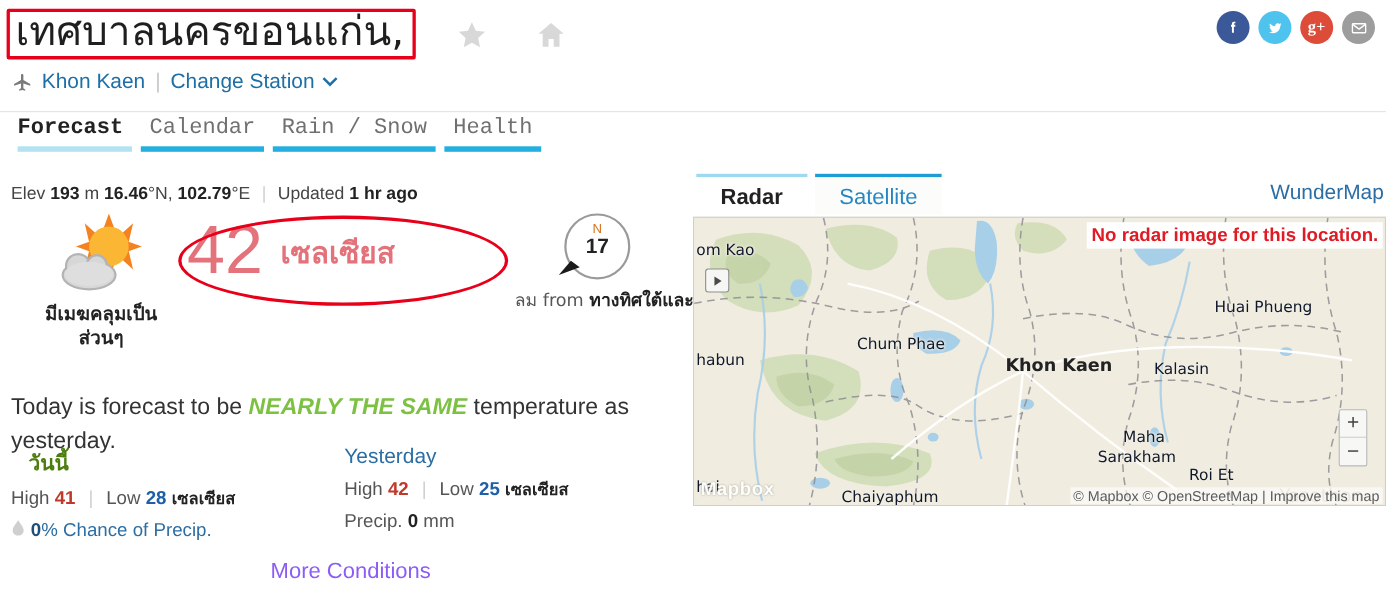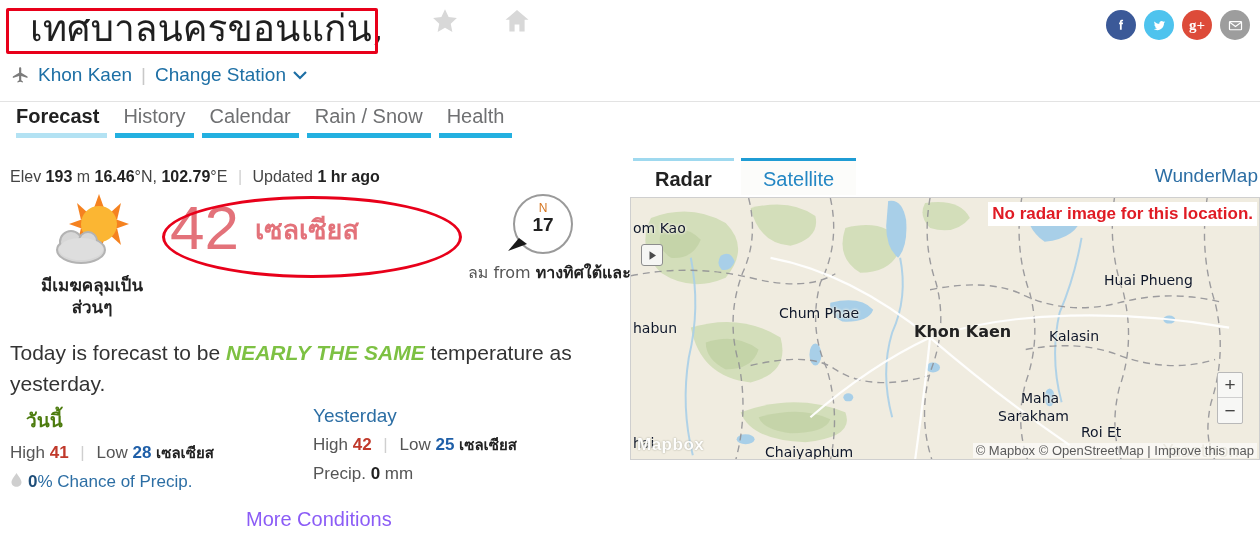--- a/index.html
+++ b/index.html
@@ -9,21 +9,21 @@
     overflow: hidden;
     background: #ffffff;
     font-family: "Liberation Sans", "DejaVu Sans", sans-serif;
     color: #2b2b2b;
   }
   .page { position: relative; width: 1260px; height: 549px; background:#fff; }
 
   
   .header { position: absolute; left: 0; top: 0; width: 1260px; height: 96px; }
 
-  .title-row { position: absolute; left: 24px; top: 6px; display: flex; align-items: flex-start; gap: 28px; }
+  .title-row { position: absolute; left: 8px; top: 6px; display: flex; align-items: flex-end; gap: 28px; }
   .title-thai {
     font-size: 37px; line-height: 46px; color: #1f1f1f;
     font-family: "DejaVu Sans", "Liberation Sans", sans-serif;
     white-space: nowrap; letter-spacing: 0px;
   }
   .title-part-boxed { padding: 0 4px 0 6px; }
   .title-part-rest { padding-left: 2px; }
 
   .annot-box-title {
     position: absolute; left: 6px; top: 8px; width: 372px; height: 46px;
@@ -46,20 +46,21 @@
   }
   .station-row .plane { margin-right: 8px; display: inline-flex; color:#7b7b7b; }
   .station-sep { color: #c8c8c8; margin: 0 9px; font-weight: 300; }
   .station-link { color: #1d6fa5; cursor: pointer; }
   .chev { margin-left: 6px; }
 
   
   .navbar {
     position: absolute; left: 0; top: 101px; width: 1260px; height: 36px;
     border-top: 1px solid #e3e3e3;
+    font-family: Liberation Mono, monospace;
   }
   .tabs { position: absolute; left: 12px; top: 3px; display: flex; }
   .tab { position: relative; padding: 0 12px 10px 12px; cursor: pointer; }
   .tab:first-child { padding-left: 4px; }
   .tab-label { font-size: 20px; color: #6f7072; white-space: nowrap; }
   .tab.active .tab-label { color: #222; font-weight: bold; }
   .tab-underline {
     position: absolute; left: 4px; right: 4px; bottom: 0; height: 5px; background: #23b0e0;
   }
   .tab.active .tab-underline { background: #b3e2f3; }
@@ -107,21 +108,21 @@
   .compass-n { position: absolute; left: 0; right: 0; top: 5px; font-size: 12px; color: #d4741f; }
   .compass-v { position: absolute; left: 0; right: 0; top: 18px; font-size: 19px; font-weight: bold; color: #222; }
   .compass-arrow { position: absolute; left: -10px; bottom: -6px; }
   .wind-text {
     margin-top: 6px; font-size: 16px; color: #555; white-space: nowrap;
     font-family: "DejaVu Sans", "Liberation Sans", sans-serif;
   }
   .wind-text b { color: #222; }
 
   .forecast-sentence {
-    position: absolute; left: 10px; top: 197px; width: 590px;
+    position: absolute; left: 10px; top: 214px; width: 590px;
     font-size: 21px; line-height: 31px; color: #333;
   }
   .nearly {
     color: #7dc143; font-style: italic; font-weight: bold;
     font-family: "Liberation Sans", sans-serif;
   }
 
   .daycols { position: absolute; left: 0; top: 265px; width: 625px; }
   .daycol { position: absolute; top: 0; }
   .daycol.today { left: 10px; }
@@ -262,24 +263,20 @@
             <path d="M2 2l6 6 6-6" fill="none" stroke="#1d6fa5" stroke-width="2.2"></path>
           </svg>
       </span>
     </div>
   </div>
 
   <div class="navbar">
     <div class="tabs">
       <div class="tab active">
         <div class="tab-label">Forecast</div>
-        <div class="tab-underline"></div>
-      </div>
-      <div class="tab">
-        <div class="tab-label">History</div>
         <div class="tab-underline"></div>
       </div>
       <div class="tab">
         <div class="tab-label">Calendar</div>
         <div class="tab-underline"></div>
       </div>
       <div class="tab">
         <div class="tab-label">Rain / Snow</div>
         <div class="tab-underline"></div>
       </div>

